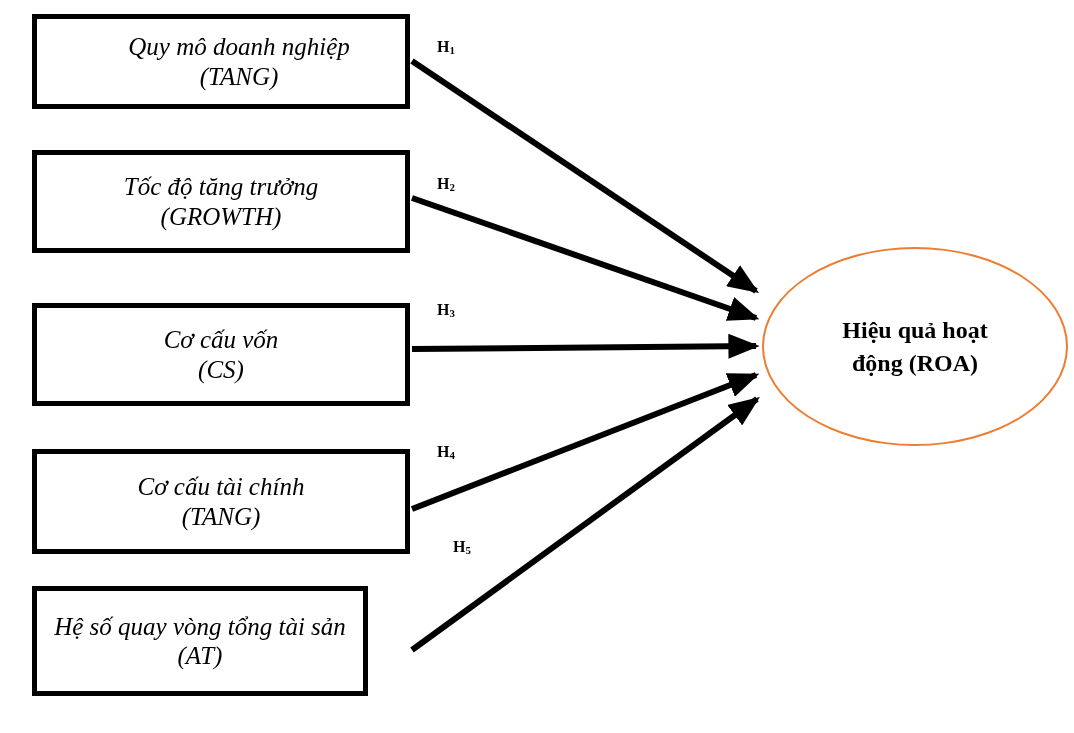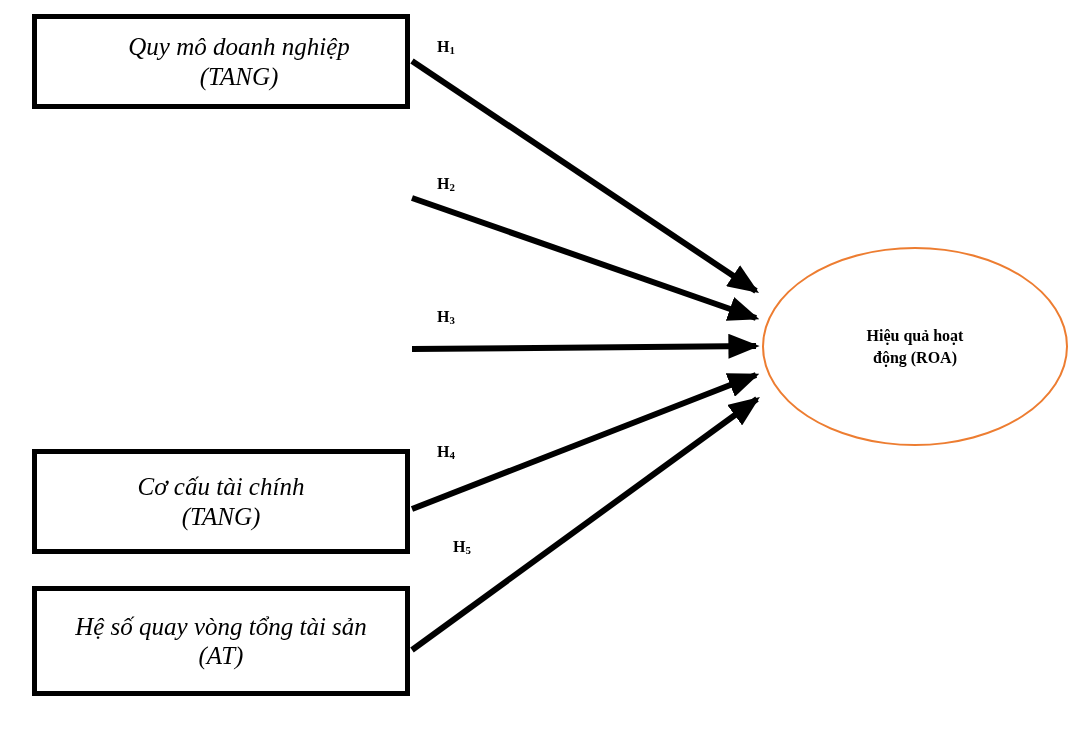--- a/index.html
+++ b/index.html
@@ -33,41 +33,41 @@
     color: #000000;
     z-index: 3;
   }
   .factor-box .line1 { display: block; white-space: nowrap; }
   .factor-box .line2 { display: block; white-space: nowrap; }
 
   #box-0 { left: 32px;  top: 14px;  width: 378px; height: 95px; padding-left: 36px; }
   #box-1 { left: 32px;  top: 150px; width: 378px; height: 103px; }
   #box-2 { left: 32px;  top: 303px; width: 378px; height: 103px; }
   #box-3 { left: 32px;  top: 449px; width: 378px; height: 105px; }
-  #box-4 { left: 32px;  top: 586px; width: 378px; height: 110px; }
+  #box-4 { left: 32px;  top: 586px; width: 336px; height: 110px; }
 
   #outcome-ellipse {
     position: absolute;
     left: 762px;
     top: 247px;
     width: 306px;
     height: 199px;
     box-sizing: border-box;
     border: 2.5px solid #ED7D31;
     border-radius: 50%;
     background: #ffffff;
     display: flex;
     align-items: center;
     justify-content: center;
     z-index: 2;
   }
   #outcome-ellipse .outcome-label {
     font-weight: bold;
     font-style: normal;
-    font-size: 16px;
+    font-size: 24px;
     line-height: 1.35;
     text-align: center;
     color: #000000;
     width: 190px;
   }
 
   .h-label {
     position: absolute;
     font-weight: bold;
     font-style: normal;
@@ -77,21 +77,21 @@
     white-space: nowrap;
   }
   .h-label sub {
     font-size: 0.68em;
     vertical-align: baseline;
     position: relative;
     bottom: -0.22em;
   }
   #h-label-0 { left: 437px; top: 38px; }
   #h-label-1 { left: 437px; top: 175px; }
-  #h-label-2 { left: 437px; top: 308px; }
+  #h-label-2 { left: 437px; top: 301px; }
   #h-label-3 { left: 437px; top: 443px; }
   #h-label-4 { left: 437px; top: 538px; margin-left: 16px; }
 
   #arrow-layer {
     position: absolute;
     left: 0;
     top: 0;
     width: 1074px;
     height: 733px;
     z-index: 1;
@@ -118,21 +118,29 @@
     <line x1="412" y1="509" x2="756" y2="375" stroke="#000000" stroke-width="6" marker-end="url(#arrowhead)"></line>
 
     <line x1="412" y1="650" x2="757" y2="399" stroke="#000000" stroke-width="6" marker-end="url(#arrowhead)"></line>
   </svg>
 
   <div class="factor-box" id="box-0">
     <span class="line1">Quy mô doanh nghiệp</span>
     <span class="line2">(TANG)</span>
   </div>
 
+  <div class="factor-box" id="box-1">
+    <span class="line1">Tốc độ tăng trưởng</span>
+    <span class="line2">(GROWTH)</span>
+  </div>
 
+  <div class="factor-box" id="box-2">
+    <span class="line1">Cơ cấu vốn</span>
+    <span class="line2">(CS)</span>
+  </div>
 
   <div class="factor-box" id="box-3">
     <span class="line1">Cơ cấu tài chính</span>
     <span class="line2">(TANG)</span>
   </div>
 
   <div class="factor-box" id="box-4">
     <span class="line1">Hệ số quay vòng tổng tài sản</span>
     <span class="line2">(AT)</span>
   </div>

